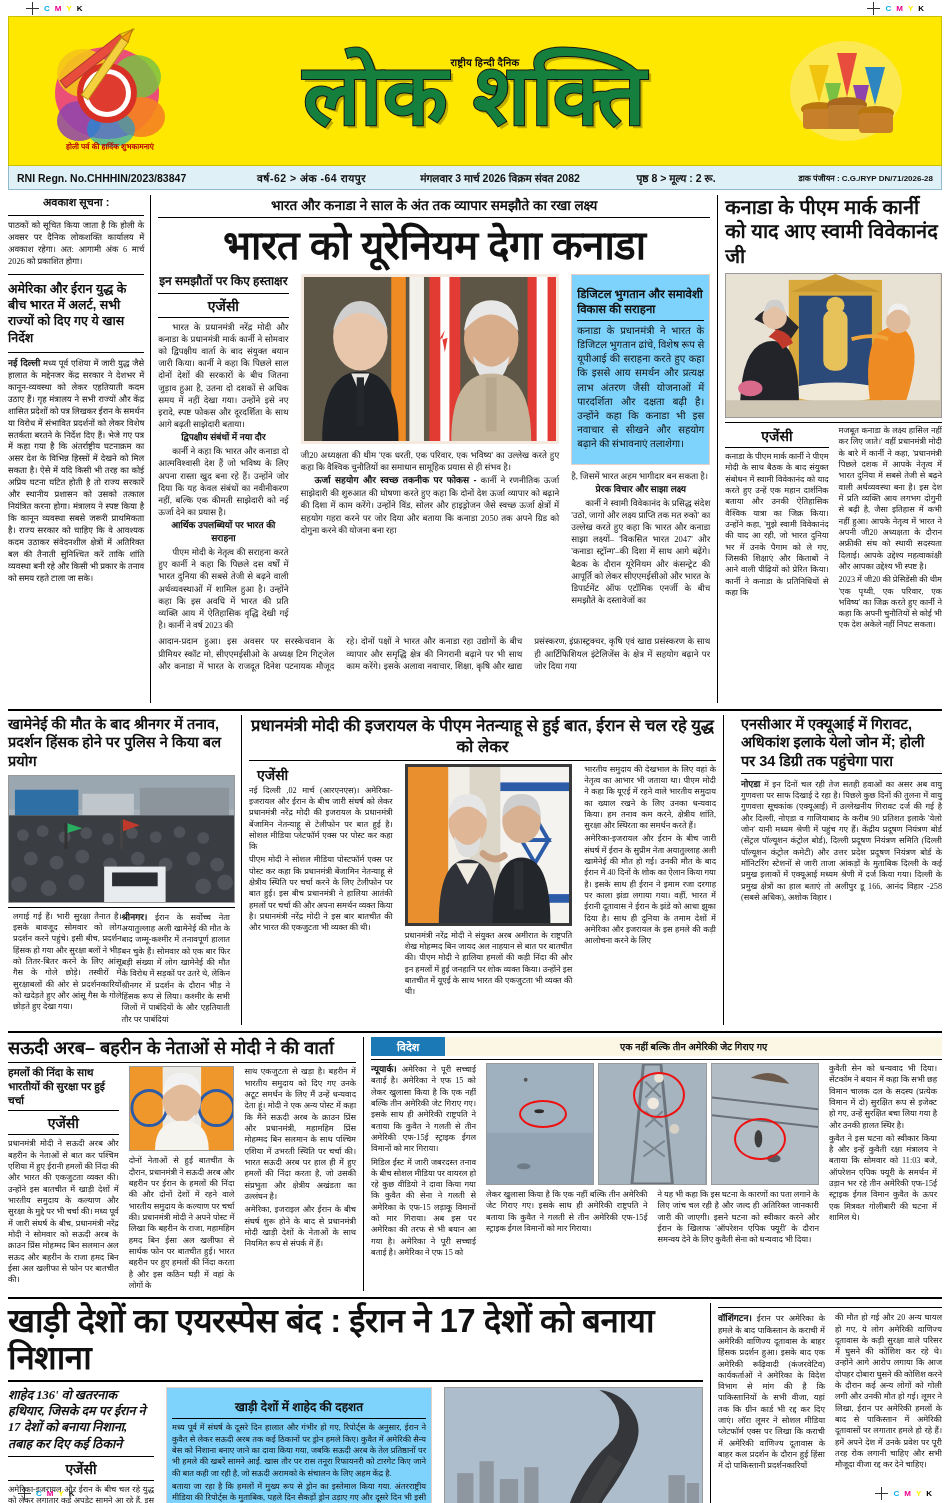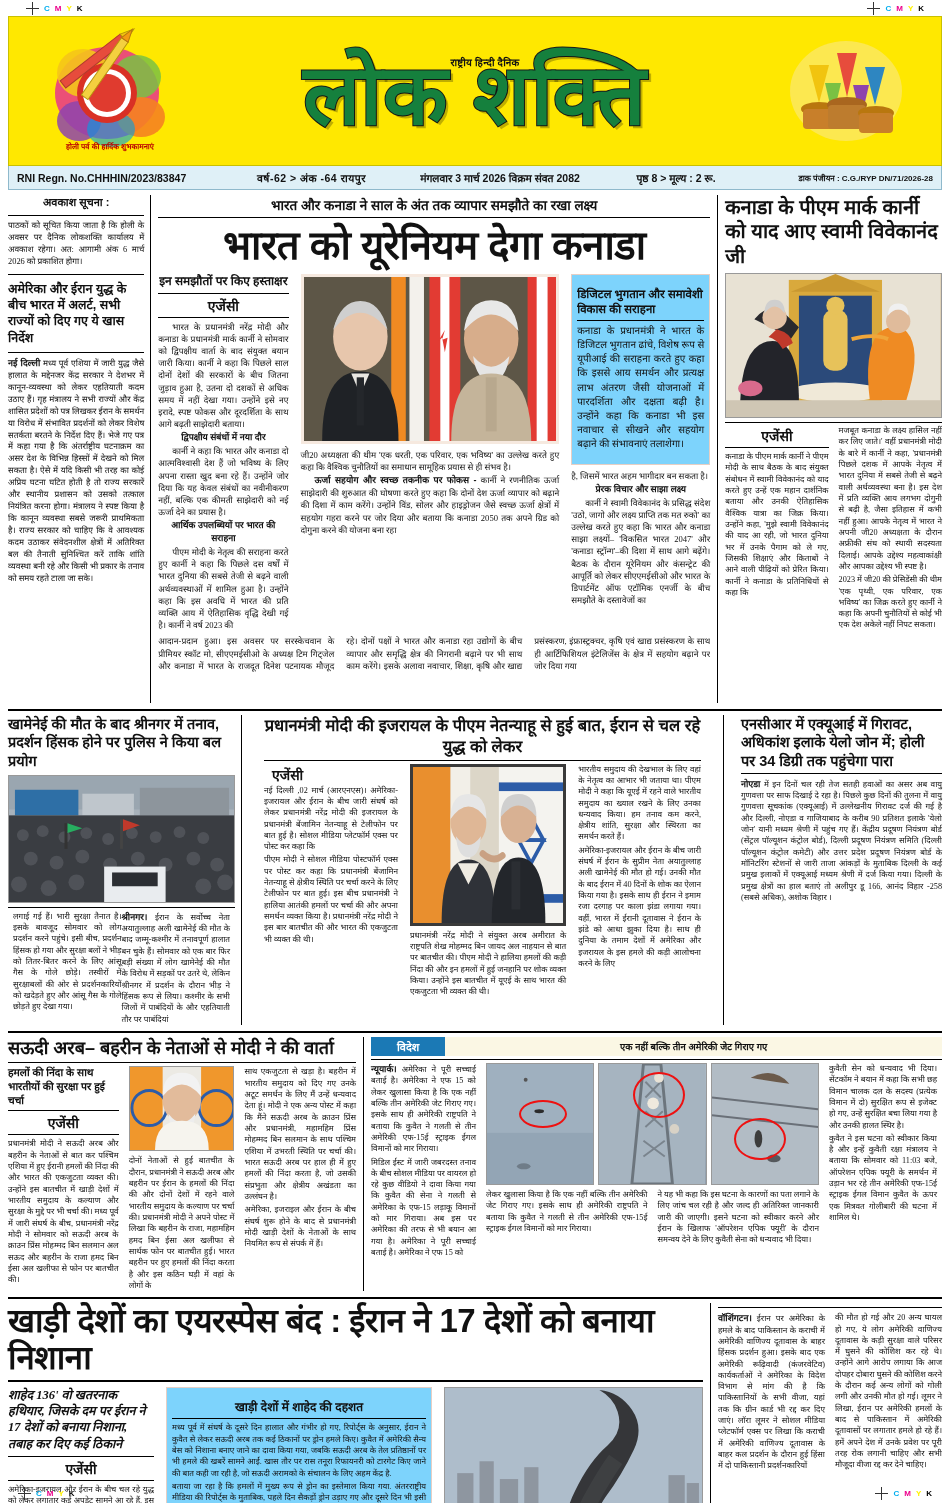--- a/index.html
+++ b/index.html
@@ -404,21 +404,21 @@
         </div>
         <div style="width:50%; padding-right:5px;">
           <div class="body-text small ind">
             <span class="inline-head">श्रीनगर।</span>
             <span>ईरान के सर्वोच्च नेता अयातुल्लाह अली खामेनेई की मौत के बाद जम्मू-कश्मीर में तनावपूर्ण हालात बन चुके हैं। सोमवार को एक बार फिर बड़ी संख्या में लोग खामेनेई की मौत के विरोध में सड़कों पर उतरे थे, लेकिन श्रीनगर में प्रदर्शन के दौरान भीड़ ने हिंसक रूप से लिया। कश्मीर के सभी जिलों में पाबंदियों के और एहतियाती तौर पर पाबंदियां</span>
           </div>
         </div>
       </div>
     </div>
 
-    <div class="vline" style="width:482px; padding:0 22px;">
+    <div class="vline" style="width:482px; padding:0 7px;">
       <div class="headline-md" style="font-size:16.5px; text-align:center;">प्रधानमंत्री मोदी की इजरायल के पीएम नेतन्याहू से हुई बात, ईरान से चल रहे युद्ध को लेकर</div>
       <hr class="sep" style="margin:3px 0;">
       <div class="row">
         <div style="width:150px; padding-right:6px;">
           <div class="byline" style="text-align:left; padding-left:8px;">एजेंसी</div>
           <div class="body-text small ind">नई दिल्ली ,02 मार्च (आरएनएस)। अमेरिका-इजरायल और ईरान के बीच जारी संघर्ष को लेकर प्रधानमंत्री नरेंद्र मोदी की इजरायल के प्रधानमंत्री बेंजामिन नेतन्याहू से टेलीफोन पर बात हुई है। सोशल मीडिया प्लेटफॉर्म एक्स पर पोस्ट कर कहा कि</div>
           <div class="body-text small ind" style="margin-top:2px;">पीएम मोदी ने सोशल मीडिया पोस्टफॉर्म एक्स पर पोस्ट कर कहा कि प्रधानमंत्री बेंजामिन नेतन्याहू से क्षेत्रीय स्थिति पर चर्चा करने के लिए टेलीफोन पर बात हुई। इस बीच प्रधानमंत्री ने हालिया आतंकी हमलों पर चर्चा की और अपना समर्थन व्यक्त किया है। प्रधानमंत्री नरेंद्र मोदी ने इस बार बातचीत की और भारत की एकजुटता भी व्यक्त की थी।</div>
         </div>
         <div style="width:180px; padding:0 6px;">
           <div class="photo ph-modi-net" style="height:162px; margin-bottom:4px; border:3px solid #3a3a3a;">

